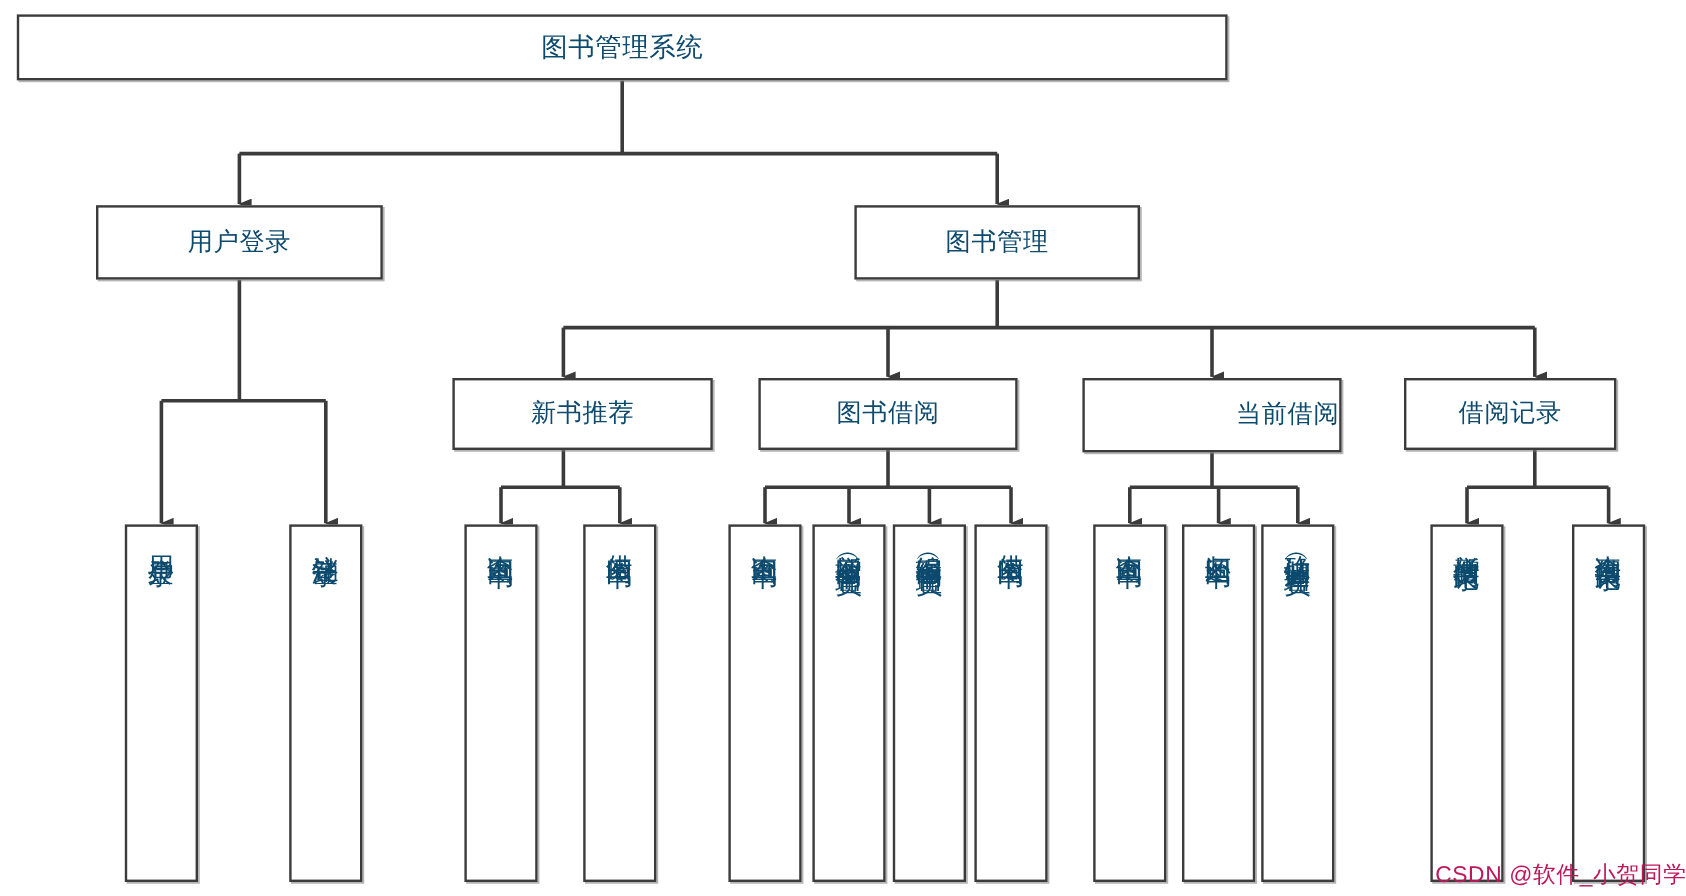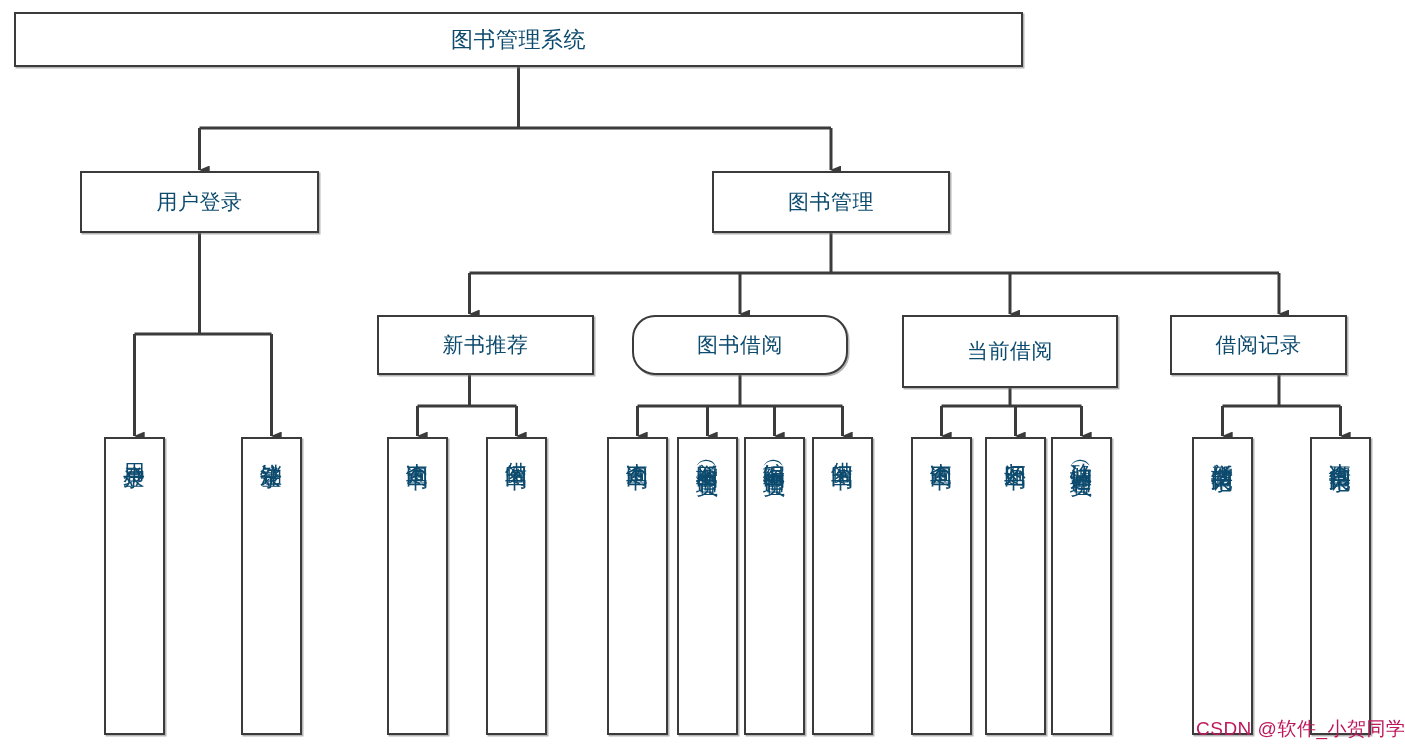--- a/index.html
+++ b/index.html
@@ -118,24 +118,24 @@
       </div>
       <div class="node" style="left: 80px; top: 171px; width: 239px; height: 62px;">
         <span class="label">用户登录</span>
       </div>
       <div class="node" style="left: 712px; top: 171px; width: 238px; height: 62px;">
         <span class="label">图书管理</span>
       </div>
       <div class="node" style="left: 361px; top: 315px; width: 217px; height: 60px; margin-left: 16px;">
         <span class="label">新书推荐</span>
       </div>
-      <div class="node" style="left: 632px; top: 315px; width: 216px; height: 60px; border-radius: 23px;">
+      <div class="node" style="left: 632px; top: 315px; width: 216px; height: 60px;">
         <span class="label">图书借阅</span>
       </div>
-      <div class="node" style="left: 902px; top: 315px; width: 216px; height: 73px;">
+      <div class="node" style="left: 902px; top: 315px; width: 216px; height: 62px; justify-content: flex-end;">
         <span class="label">当前借阅</span>
       </div>
       <div class="node" style="left: 1170px; top: 315px; width: 177px; height: 60px;">
         <span class="label">借阅记录</span>
       </div>
       <div class="node vertical" style="left: 104px; top: 437px; width: 61px; height: 298px;">
         <span class="label">用户登录</span>
       </div>
       <div class="node vertical" style="left: 241px; top: 437px; width: 61px; height: 298px;">
         <span class="label">注销登录</span>

